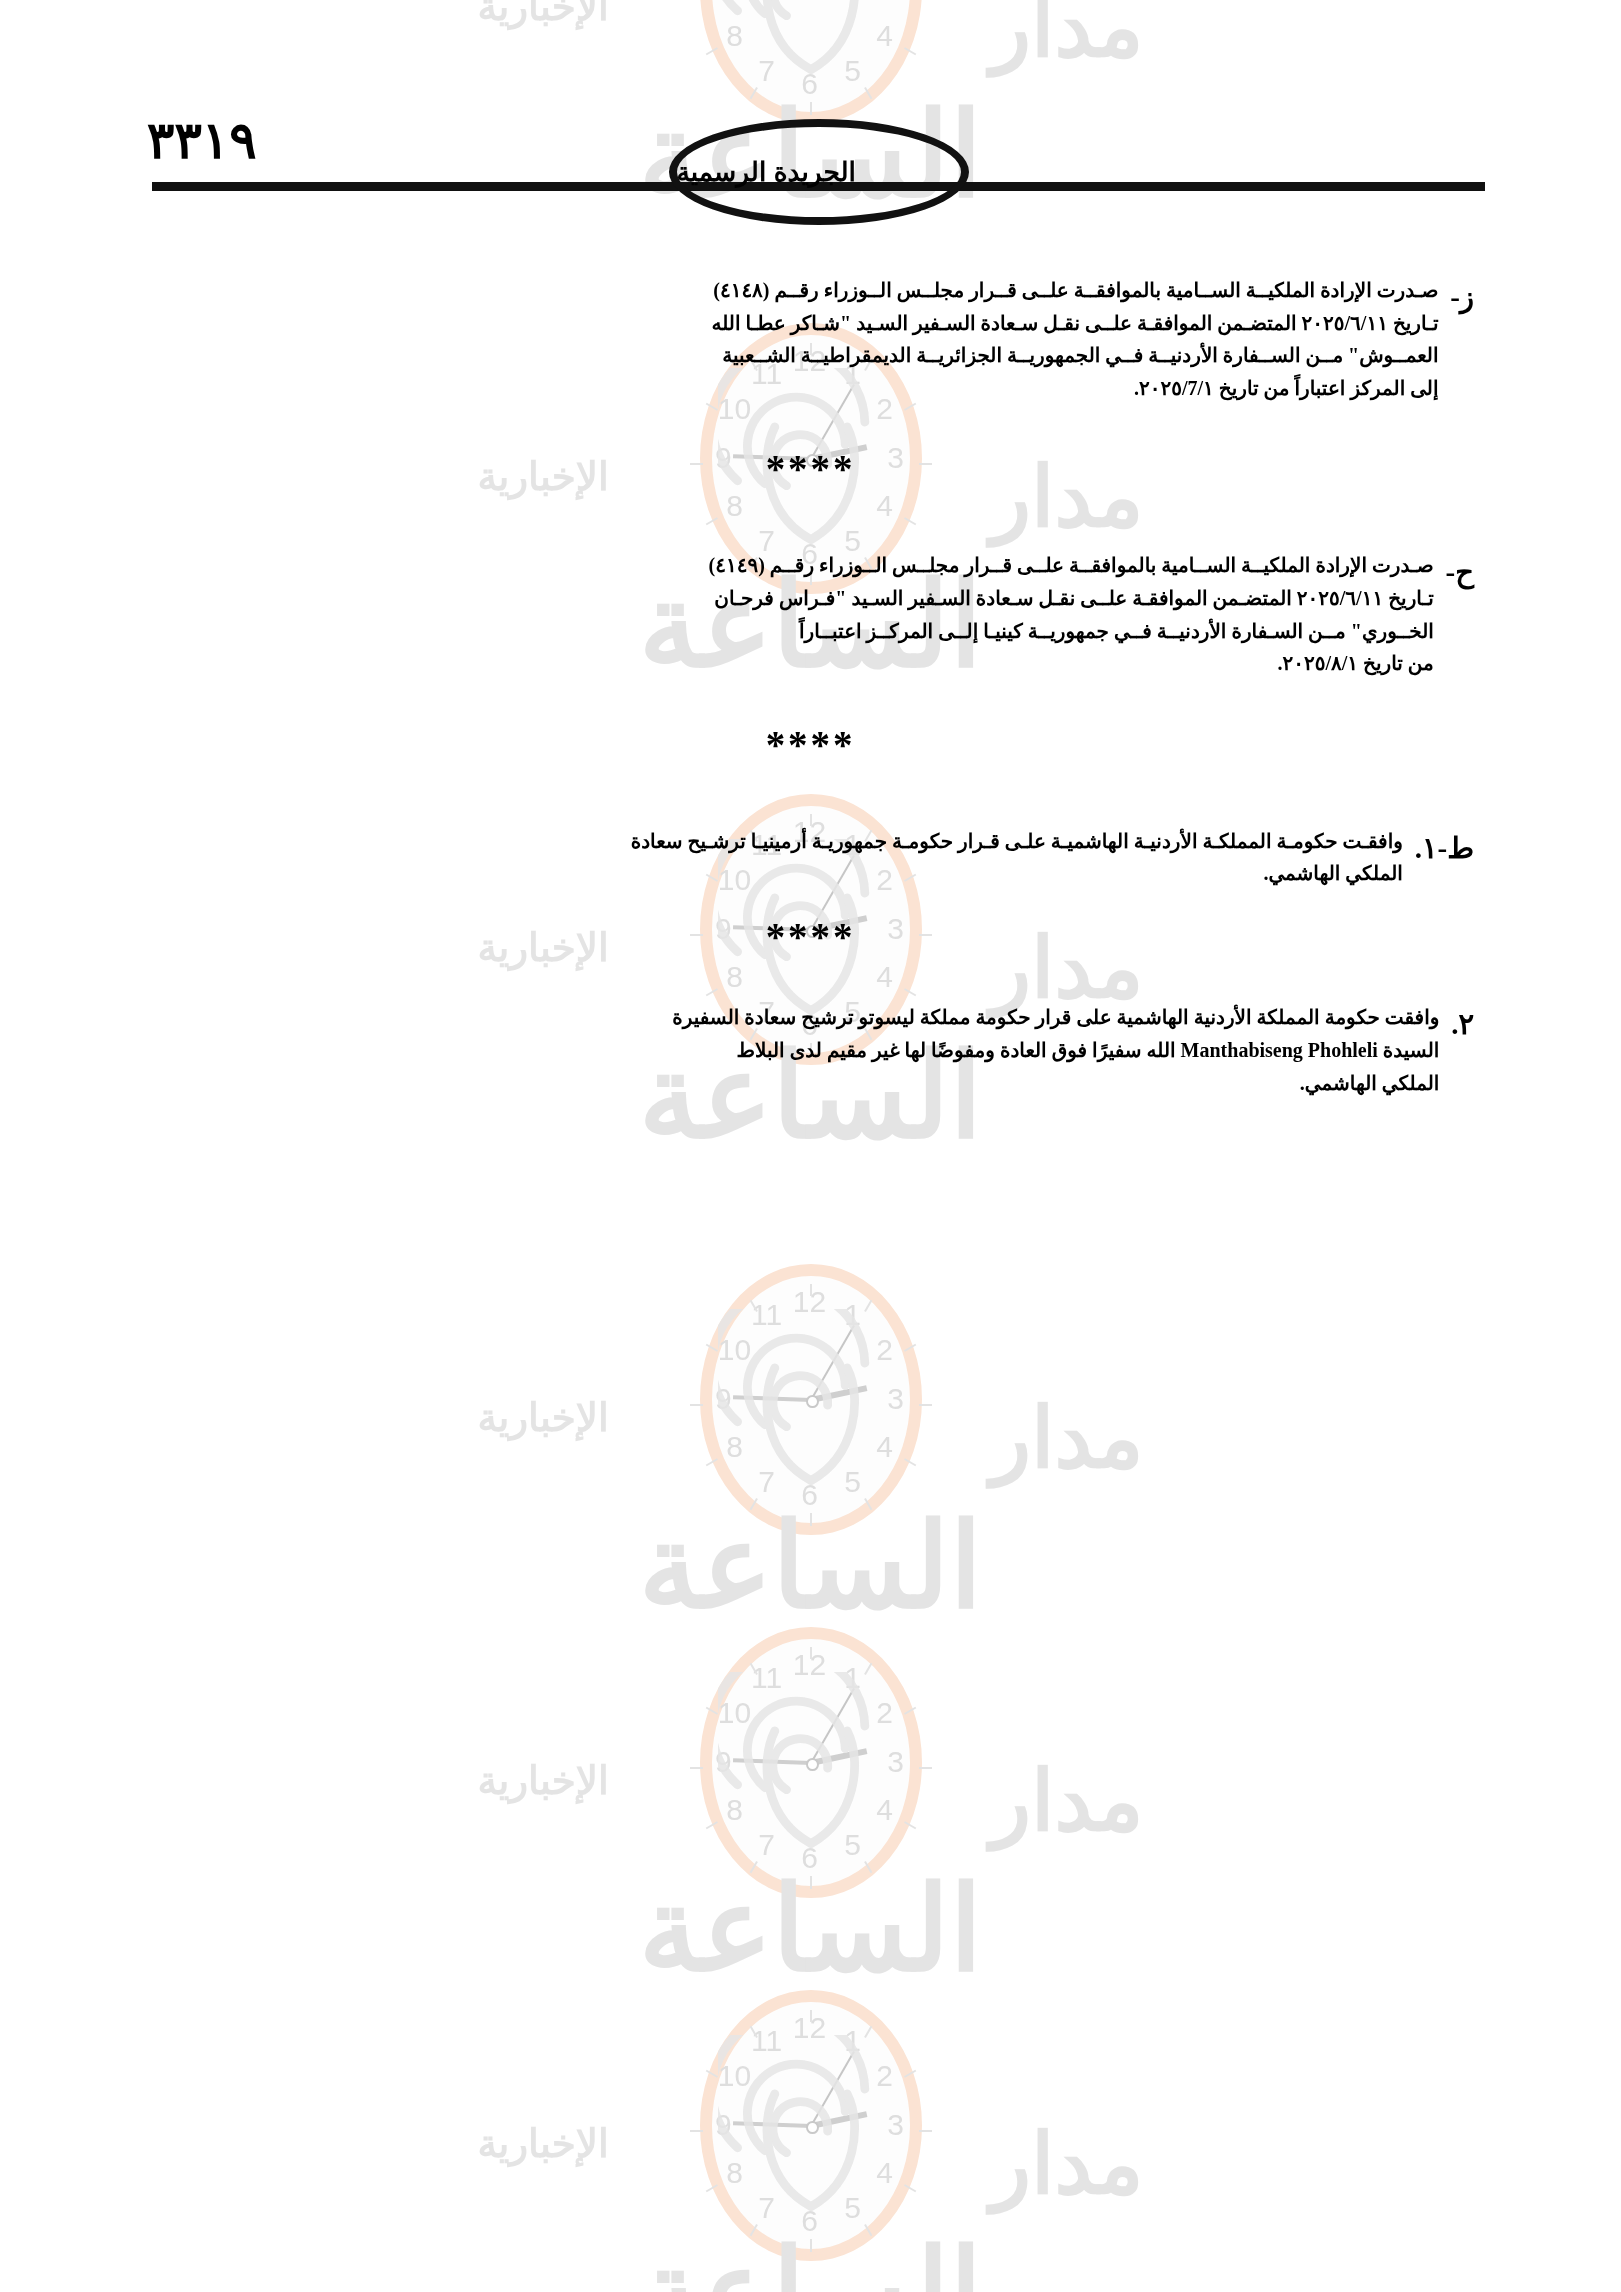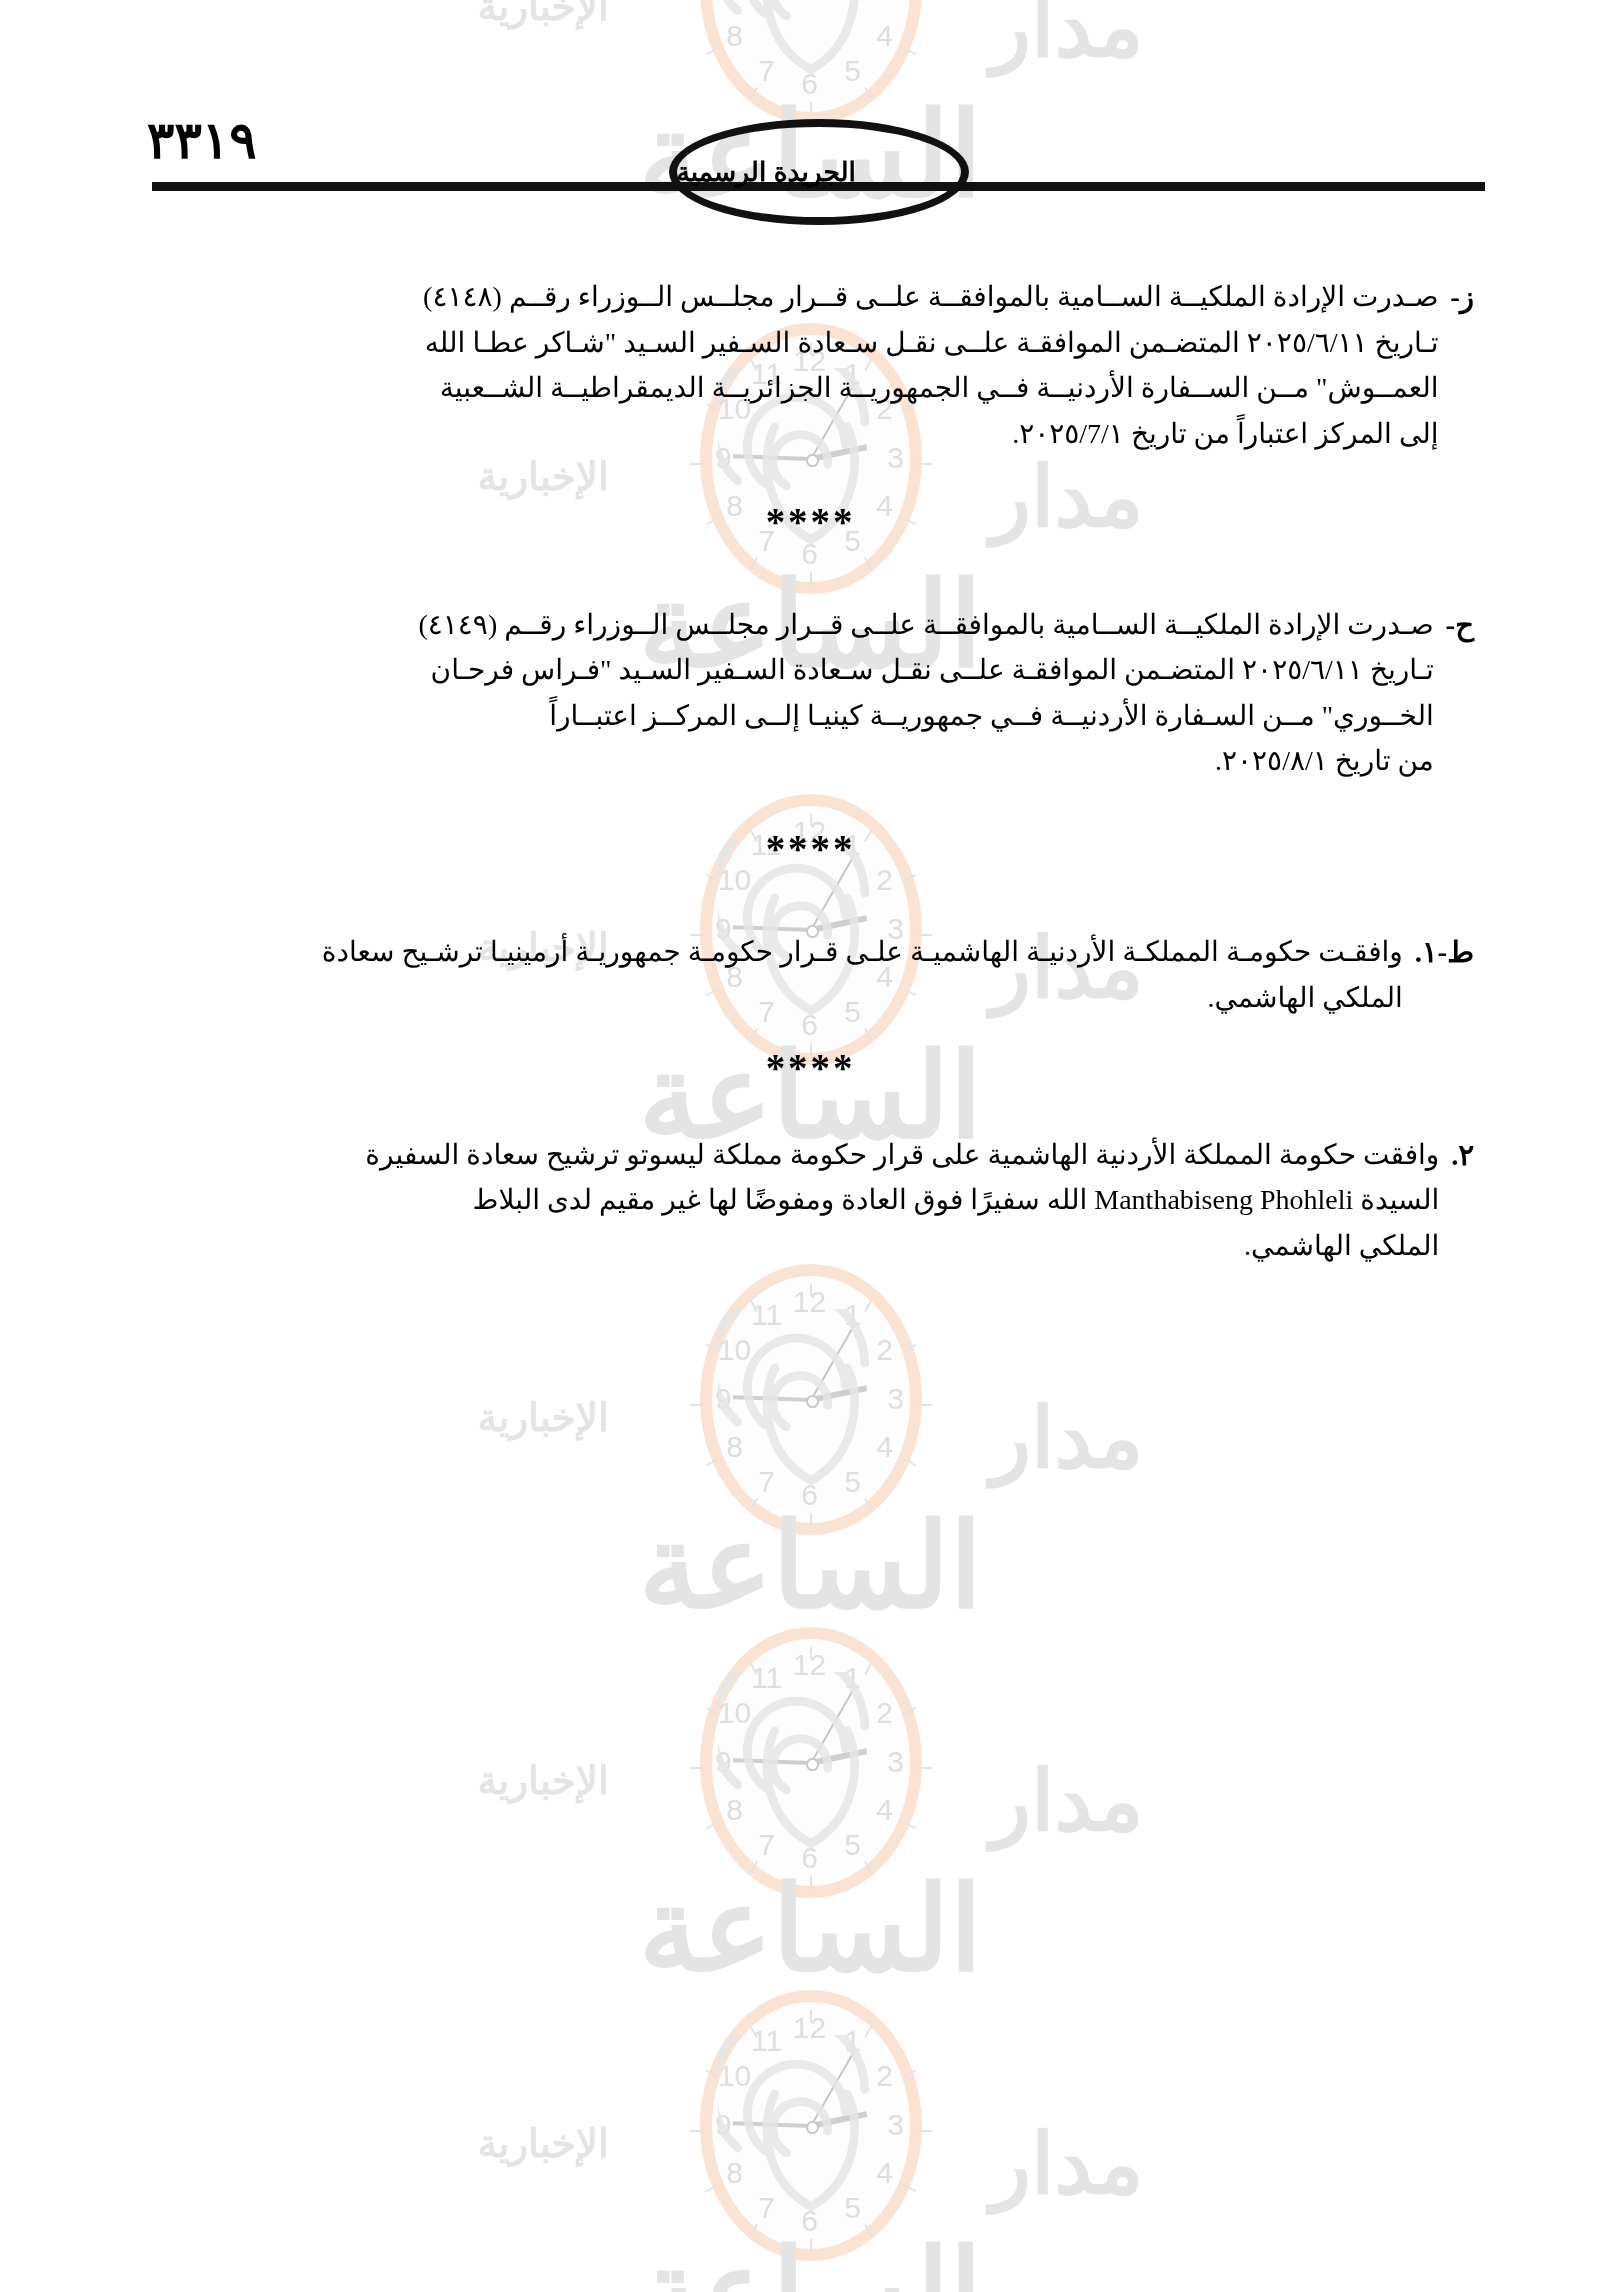--- a/index.html
+++ b/index.html
@@ -188,22 +188,22 @@
     font-weight: 700;
     color: #000;
     font-family: "Liberation Serif", serif;
     line-height: 1.62;
     white-space: nowrap;
     padding-left: 11.8px;
   }
 
   .entry-body {
     flex: 1 1 auto;
-    font-size: 28px;
-    font-weight: 400;
+    font-size: 20px;
+    font-weight: 700;
     color: #000;
     line-height: 1.63;
     text-align: justify;
     text-align-last: right;
     font-family: "Liberation Serif", serif;
   }
 
   .entry-line {
     display: block;
     white-space: nowrap;

